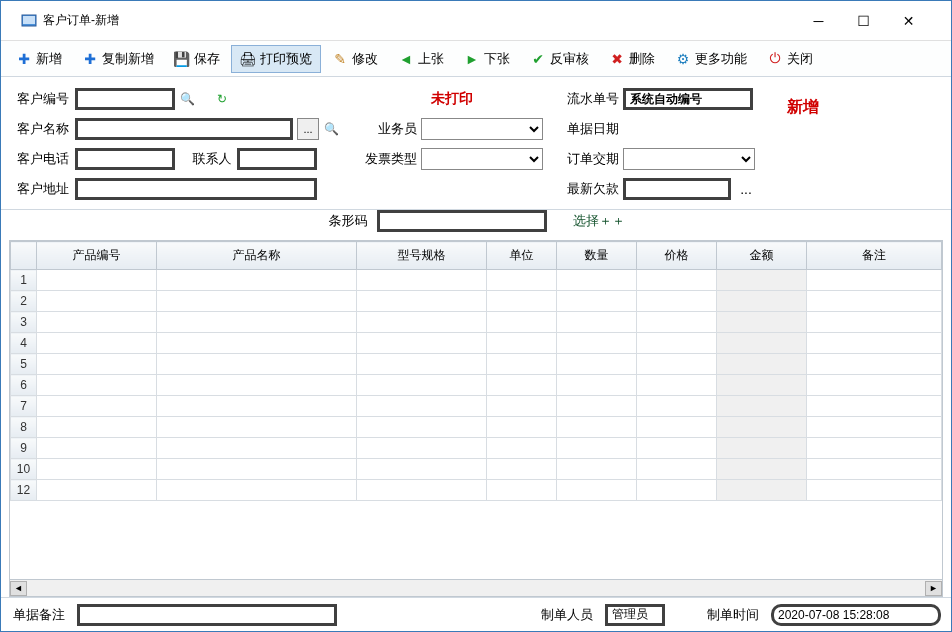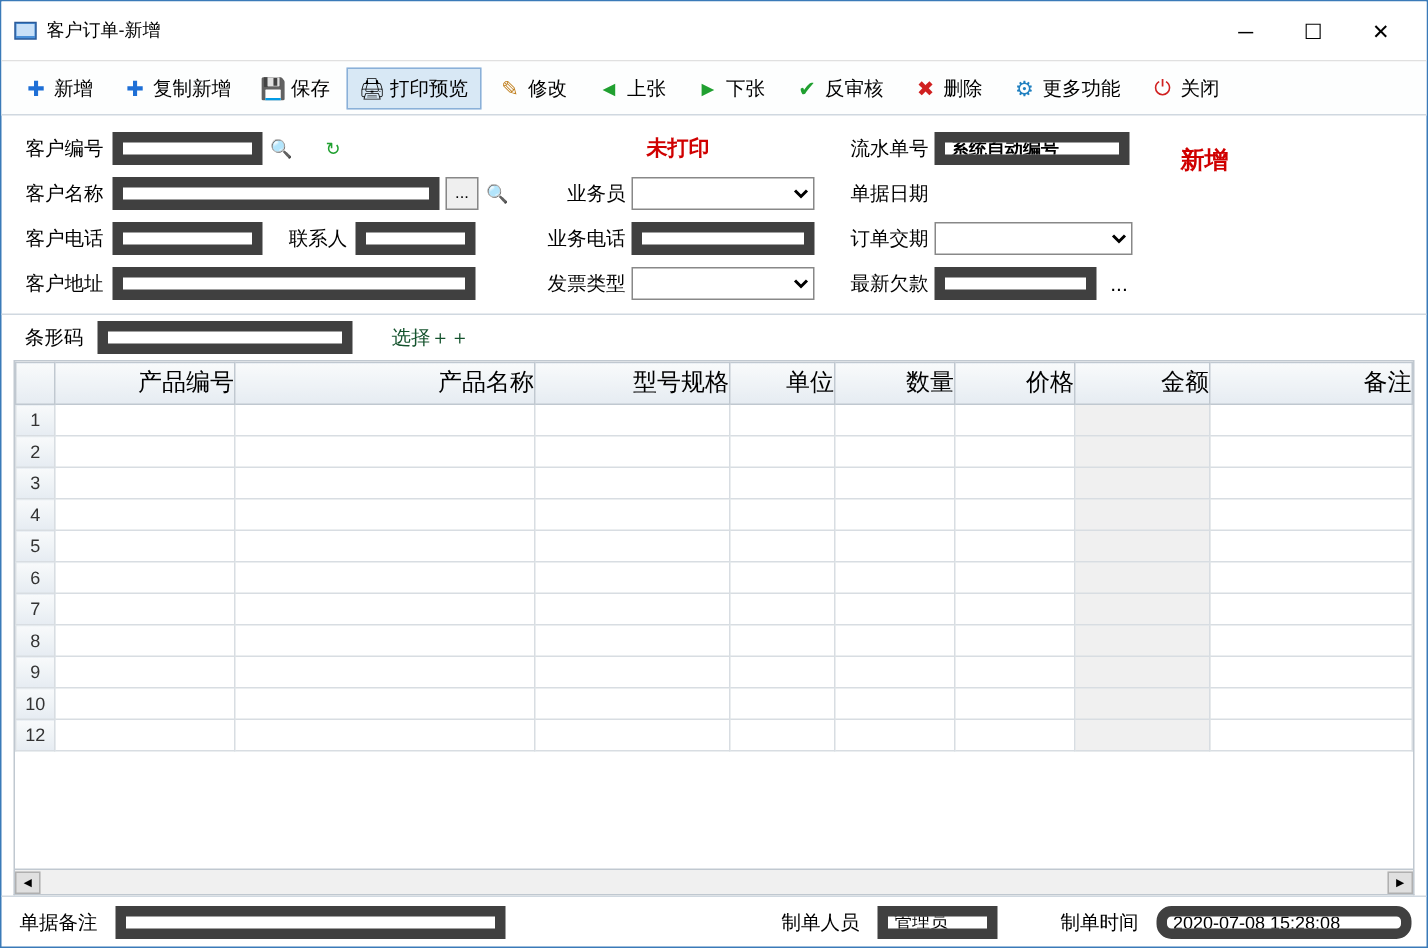--- a/index.html
+++ b/index.html
@@ -1,52 +1,52 @@
 <!DOCTYPE html>
 <html><head>
 <meta charset="utf-8">
 <style>
 * { box-sizing: border-box; margin: 0; padding: 0; }
 body { font-family: "Microsoft YaHei", SimSun, Arial, sans-serif; font-size: 12px; background: #fff; color: #000; }
 .window { width: 952px; height: 632px; border: 1px solid #3a7ab8; display: flex; flex-direction: column; background: #fff; }
-.titlebar { height: 40px; background: #fff; display: flex; align-items: center; padding: 0 8px; border-bottom: 1px solid #e0e0e0; }
+.titlebar { height: 40px; background: #fff; display: flex; align-items: center; padding: 0 20px; border-bottom: 1px solid #e0e0e0; }
 .titlebar-icon { width: 16px; height: 16px; margin-right: 6px; }
 .titlebar-text { flex: 1; font-size: 12px; color: #000; }
 .titlebar-btns { display: flex; gap: 0; }
 .titlebar-btn { width: 45px; height: 28px; display: flex; align-items: center; justify-content: center; background: transparent; border: none; font-size: 14px; cursor: default; }
 
 .toolbar { height: 36px; background: #fdfefe; border-bottom: 1px solid #d0d8e0; display: flex; align-items: center; padding: 0 6px; gap: 2px; }
 .tbtn { display: flex; align-items: center; gap: 4px; padding: 4px 8px; border: 1px solid transparent; background: transparent; cursor: default; font-size: 13px; color: #000; height: 28px; }
 .tbtn.active { background: #d8e8f5; border: 1px solid #8ab0d8; }
 .ticon { width: 16px; height: 16px; display: inline-flex; align-items: center; justify-content: center; font-size: 14px; }
 
 .form-area { padding: 10px 14px 8px 14px; border-bottom: 1px solid #d0d8e0; display: flex; gap: 20px; }
 .form-col { display: flex; flex-direction: column; gap: 6px; }
 .form-row { display: flex; align-items: center; gap: 4px; height: 24px; }
 .flabel { width: 56px; text-align: center; font-size: 13px; color: #000; }
 .flabel-r { width: 56px; text-align: right; font-size: 13px; color: #000; }
-.finput { height: 22px; border: 7px solid #404040; background: #fff; padding: 0 4px; font-size: 12px; }
+.finput { height: 22px; border: 3px solid #404040; background: #fff; padding: 0 4px; font-size: 12px; }
 .finput.w100 { width: 100px; }
 .finput.w130 { width: 130px; }
 .fselect { height: 22px; border: 1px solid #888; background: #fff; font-size: 12px; width: 122px; }
 .fselect.w140 { width: 140px; }
 .iconbtn { width: 22px; height: 22px; border: 1px solid #888; background: #efefef; display: flex; align-items: center; justify-content: center; font-size: 11px; cursor: default; }
 .iconbtn-flat { width: 18px; height: 18px; display: flex; align-items: center; justify-content: center; cursor: default; }
 .status-red { color: #d00000; font-size: 14px; font-weight: bold; }
 .status-badge { color: #d00000; font-size: 16px; font-weight: bold; padding: 4px 10px; }
 
-.grid-toolbar { height: 30px; display: flex; align-items: center; padding: 0 14px; gap: 8px; }
+.grid-toolbar { height: 30px; display: flex; align-items: center; padding: 0 14px; gap: 8px; flex-direction: column; }
 .grid-toolbar-left { display: flex; align-items: center; gap: 8px; }
 .grid-toolbar-right { margin-left: auto; display: flex; align-items: center; gap: 12px; }
 .link-blue { color: #14532d; font-size: 13px; cursor: default; }
 
 .grid-wrap { flex: 1; overflow: hidden; padding: 0 8px 0 8px; position: relative; display: flex; flex-direction: column; }
 .grid-scroll { flex: 1; overflow: auto; border: 1px solid #c0c8d0; }
 table.grid { border-collapse: collapse; width: 100%; background: #fff; table-layout: fixed; }
-table.grid th { background: linear-gradient(#f8fafb, #e6ecf2); border: 1px solid #c0c8d0; height: 28px; font-weight: normal; font-size: 16px; text-align: right; }
+table.grid th { background: linear-gradient(#f8fafb, #e6ecf2); border: 1px solid #c0c8d0; height: 28px; font-weight: normal; font-size: 12px; text-align: center; }
 table.grid td { border: 1px solid #d8dde2; height: 21px; font-size: 12px; padding: 0 4px; }
 table.grid td.rh { background: linear-gradient(#f8fafb, #e6ecf2); text-align: center; width: 26px; color: #333; }
 table.grid th.rh { width: 26px; }
 .col-amount { background: #f0f0f0; }
 .scrollbar-h { height: 17px; background: #f0f0f0; border: 1px solid #c0c8d0; border-top: none; display: flex; align-items: center; }
 .scrollbar-h .arrow { width: 17px; height: 15px; background: #e0e0e0; border: 1px solid #b0b0b0; display:flex; align-items:center; justify-content:center; font-size:9px; }
 
 .footer { height: 34px; border-top: 1px solid #d0d8e0; display: flex; align-items: center; padding: 0 10px; gap: 10px; }
 .footer .spacer { flex: 1; }
 </style>
@@ -145,24 +145,20 @@
       </div>
     </div>
 
     <div class="form-col">
       <div class="form-row" style="justify-content:center">
           <span class="status-red">未打印</span>
         </div>
       <div class="form-row">
         <span class="flabel-r">业务员</span>
         <select class="fselect"></select>
-      </div>
-      <div class="form-row">
-        <span class="flabel-r">业务电话</span>
-        <input class="finput" style="width: 122px;" value="">
       </div>
       <div class="form-row">
         <span class="flabel-r">发票类型</span>
         <select class="fselect"></select>
       </div>
     </div>
 
     <div class="form-col">
       <div class="form-row">
         <span class="flabel-r">流水单号</span>
@@ -353,19 +349,19 @@
       <div style="flex:1"></div>
       <div class="arrow">►</div>
     </div>
   </div>
 
   <div class="footer">
     <span class="flabel">单据备注</span>
     <input class="finput" style="width: 260px;" value="">
     <span class="spacer"></span>
     <span class="flabel">制单人员</span>
-    <input class="finput" style="width: 80px;" value="管理员">
+    <input class="finput" style="width: 60px;" value="管理员">
     <span style="width:20px"></span>
     <span class="flabel">制单时间</span>
     <input class="finput" style="width: 170px; border-radius: 10px;" value="2020-07-08 15:28:08">
   </div>
 
 </div>
 
 </body></html>

